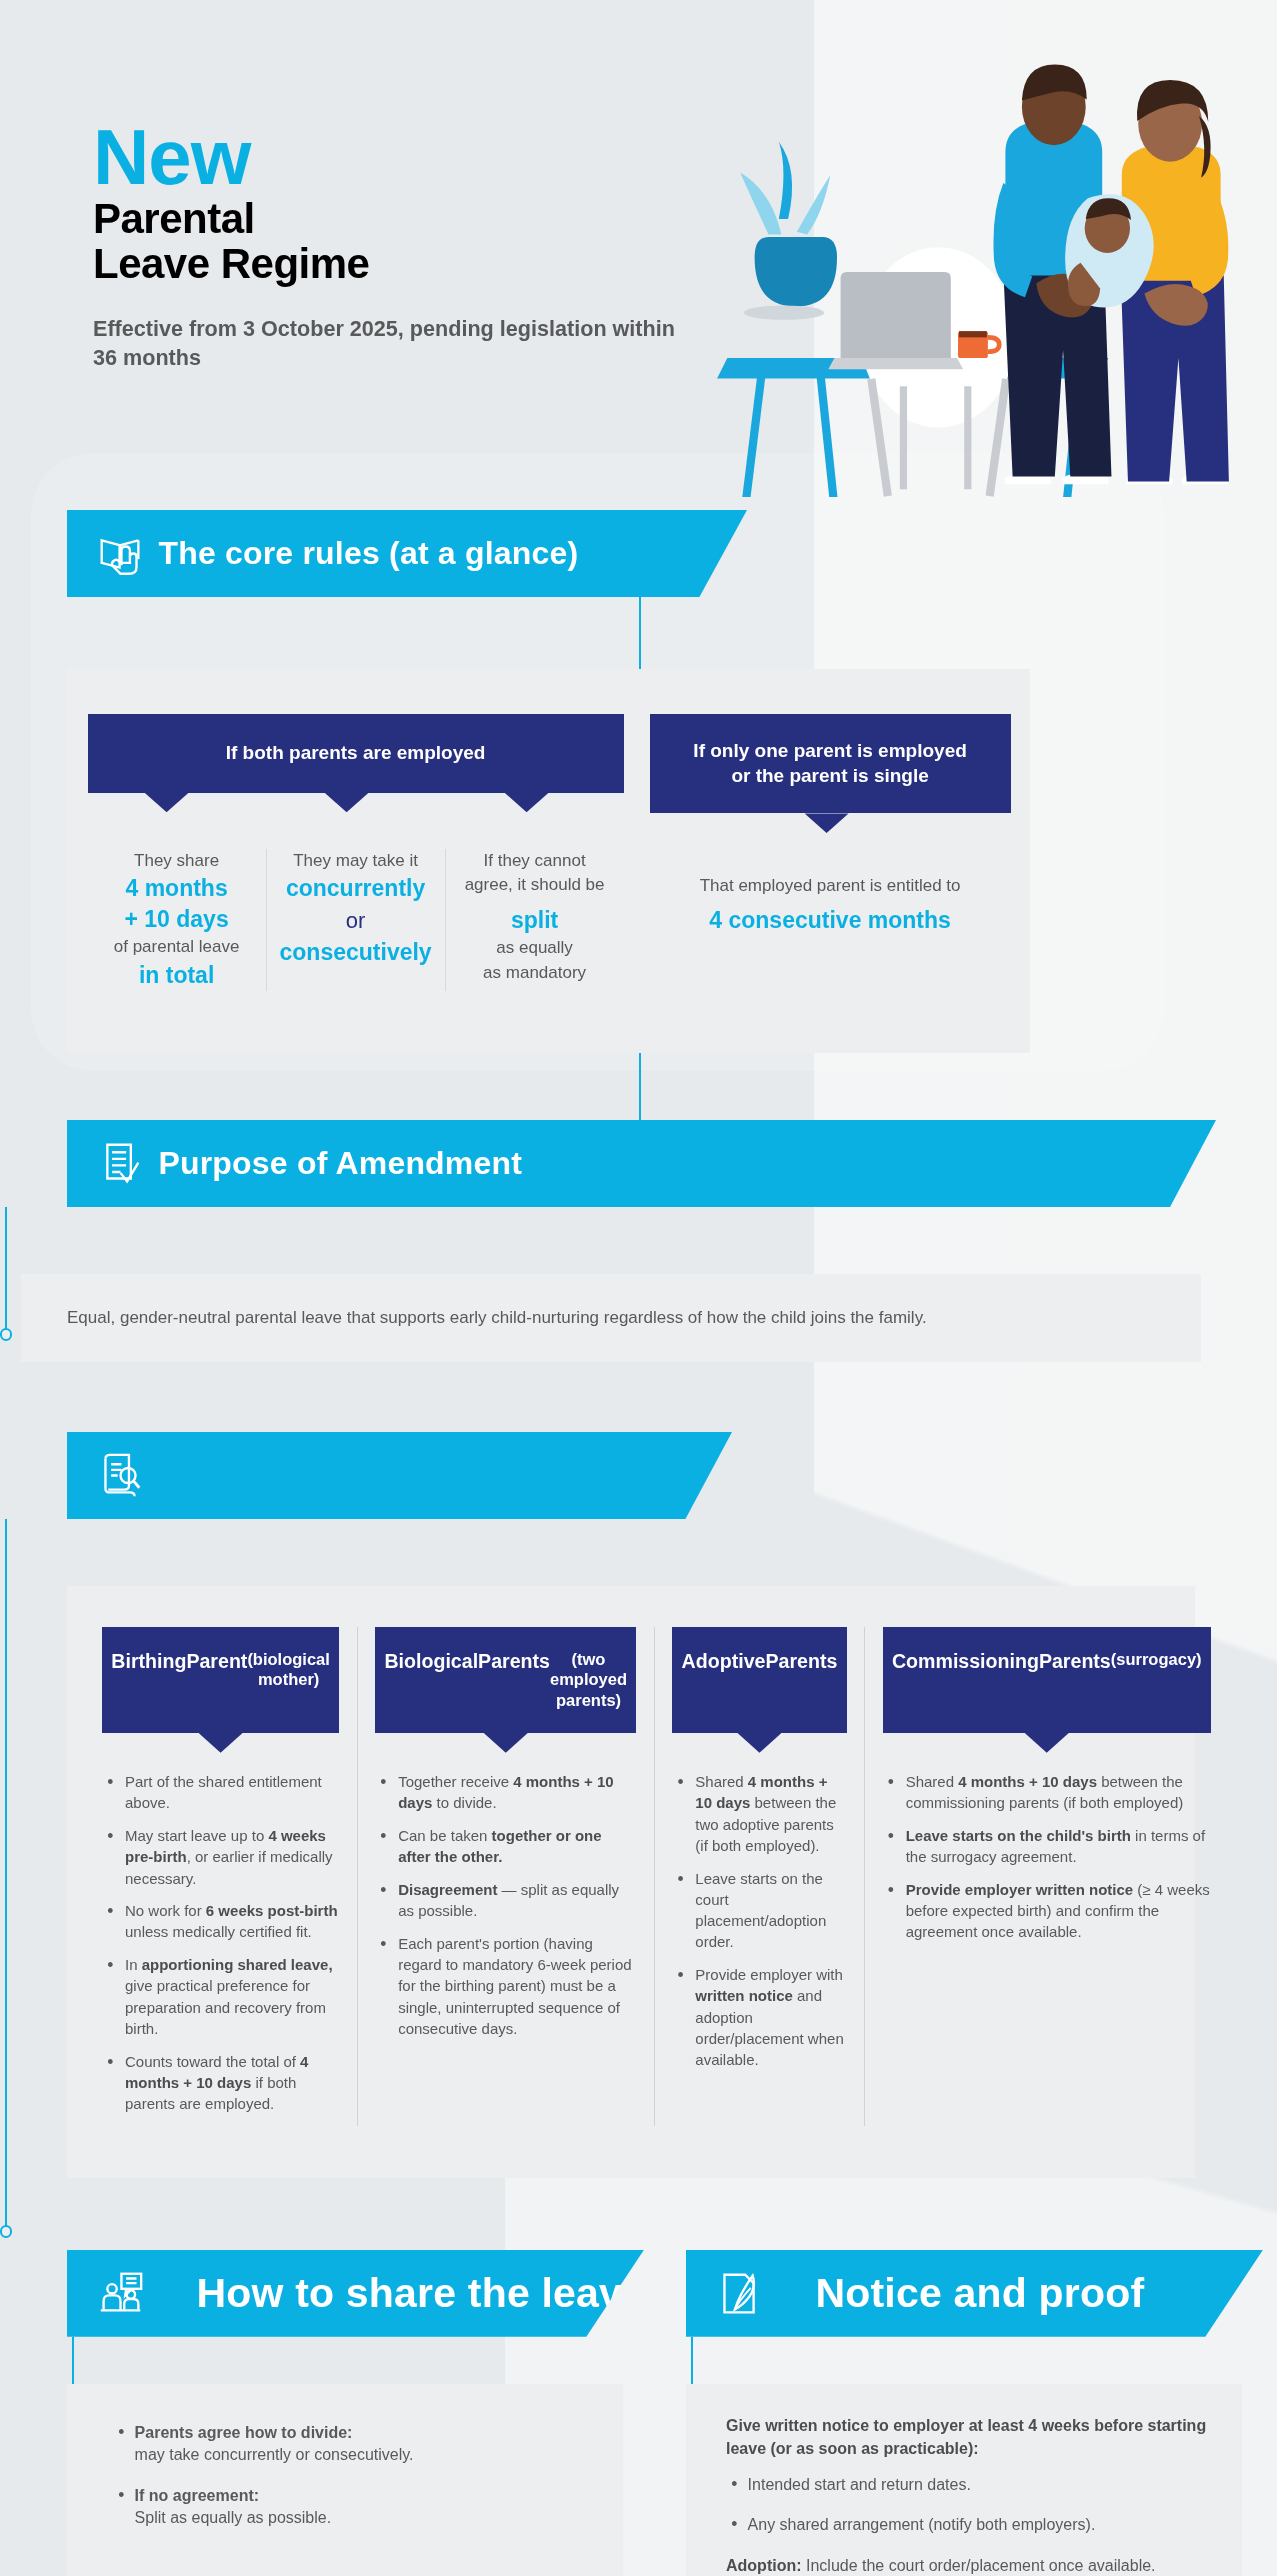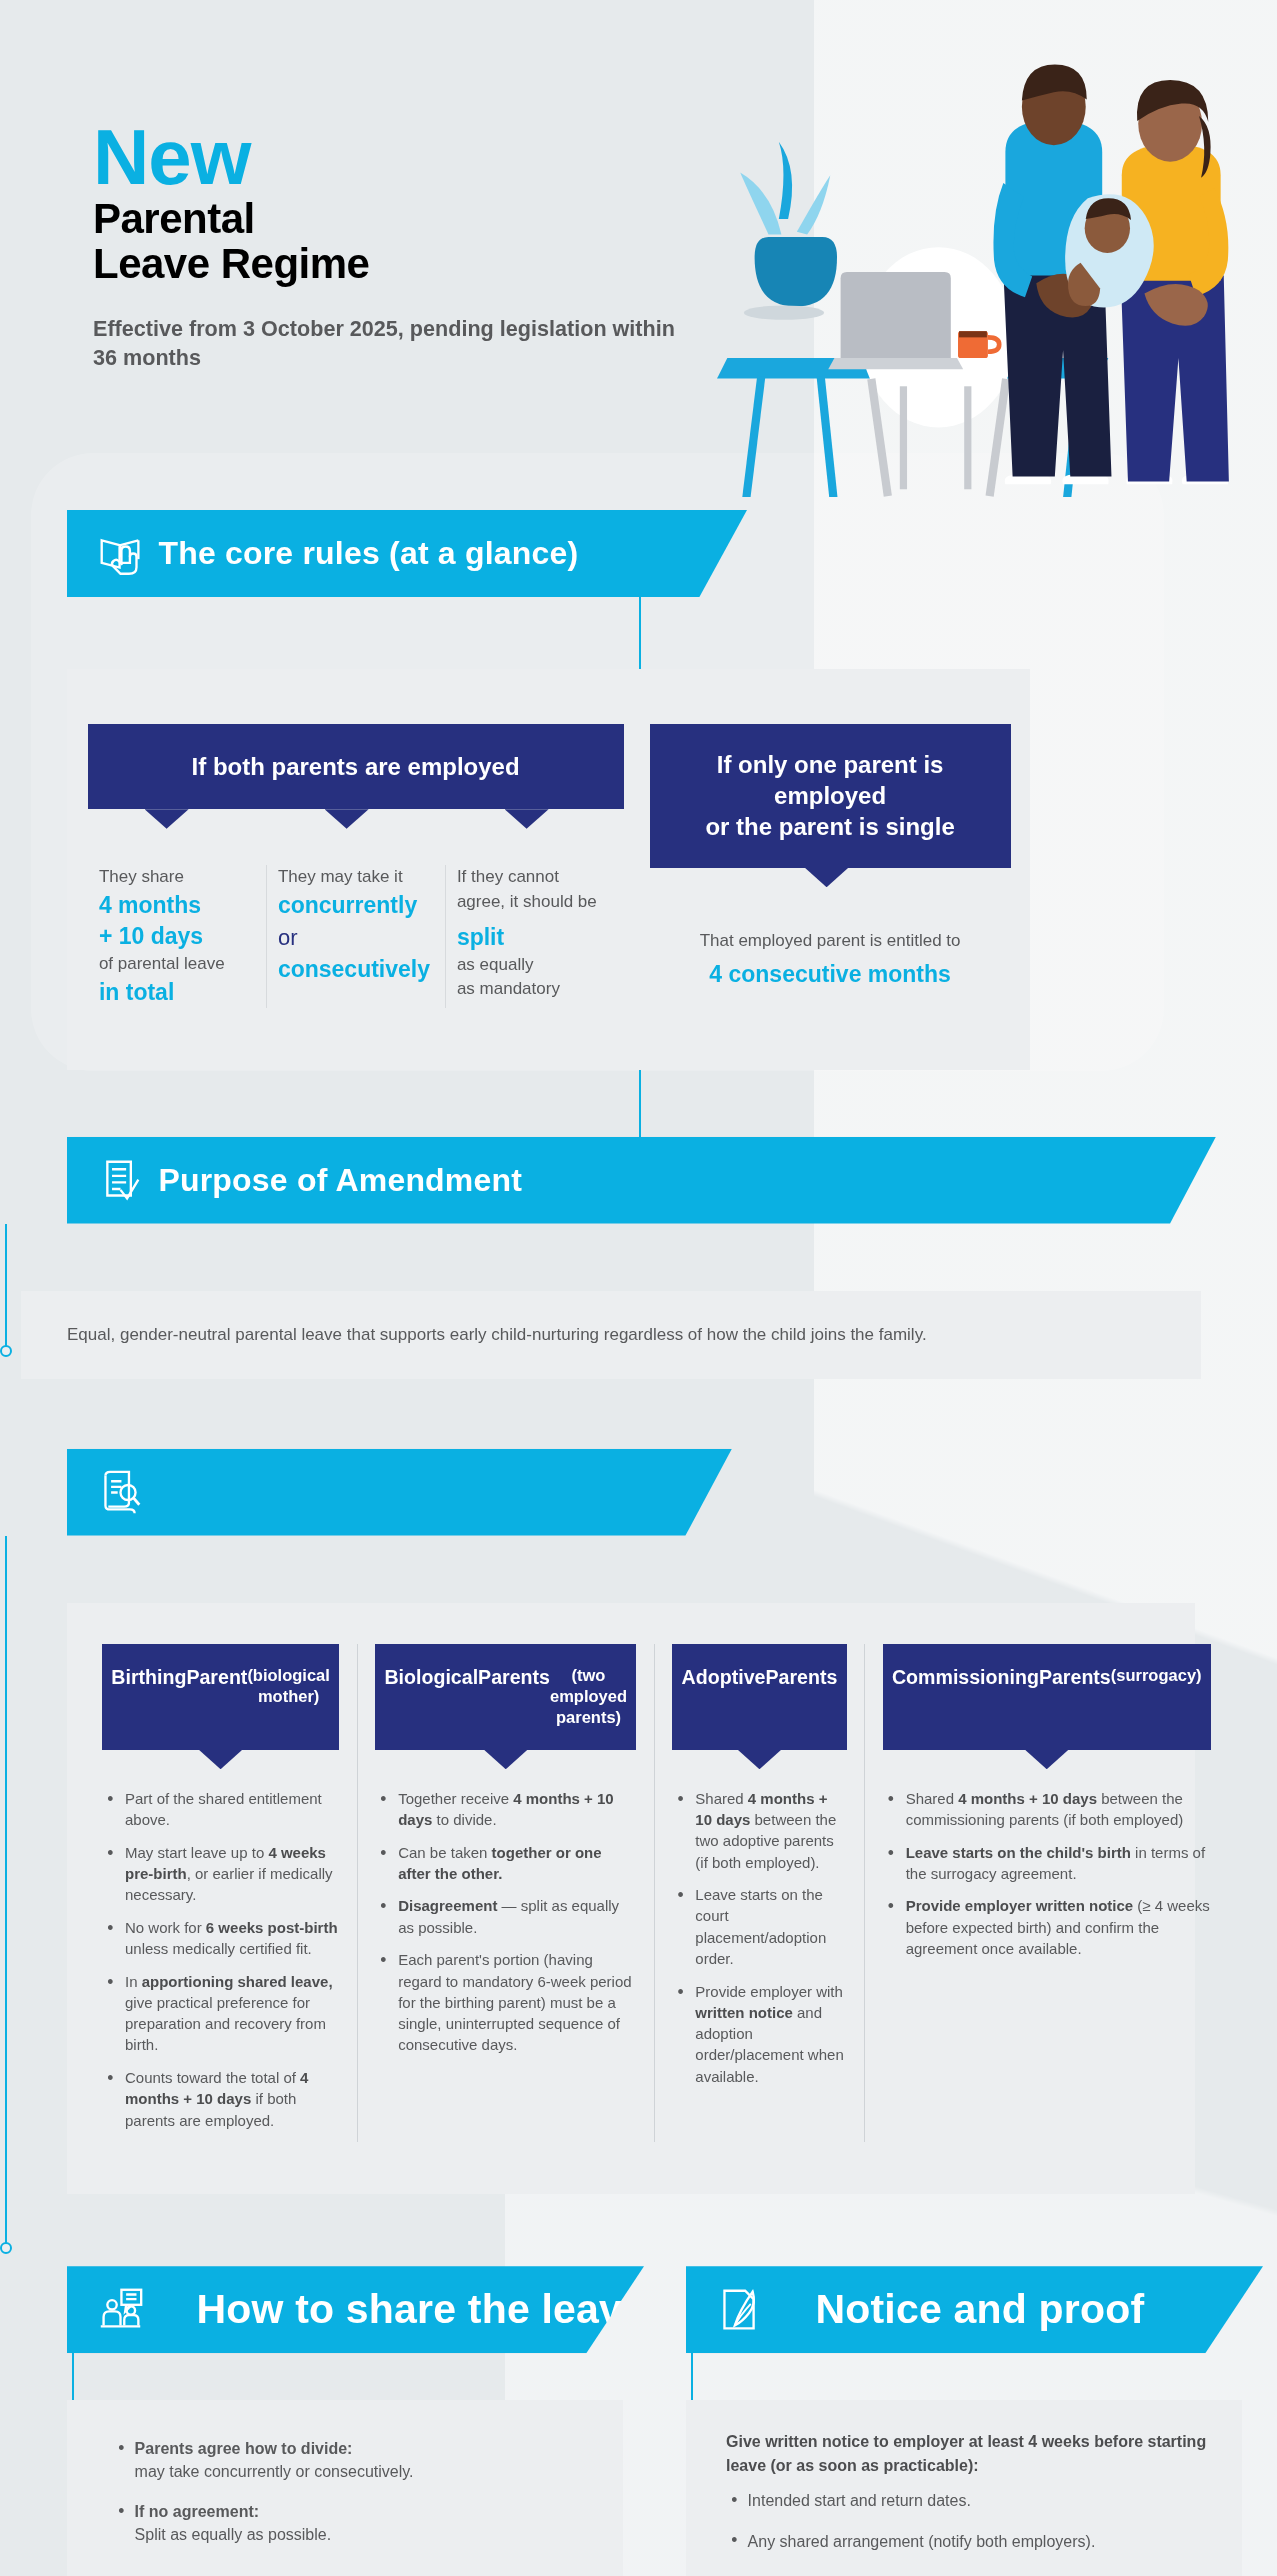--- a/index.html
+++ b/index.html
@@ -45,27 +45,27 @@
   .conn-dot{position:absolute;left:1px;width:12.4px;height:12.4px;border-radius:50%;
     border:2.1px solid #0ab0e2;background:#eceff1;}
 
   .panel{background:#eceef0;position:relative;}
 
   
   .cr-panel{margin-left:67px;width:963px;padding:45px 0 62px 0;position:relative;}
   .cr-row{display:flex;gap:26px;padding-left:20.6px;}
   .cr-left{width:536px;}
   .cr-right{width:361px;}
-  .cr-head{background:#27307f;color:#fff;text-align:center;font-size:24px;font-weight:bold;
-    padding:27px 15.5px;line-height:1.3;position:relative;margin-top:10px;}
+  .cr-head{background:#27307f;color:#fff;text-align:center;font-size:19px;font-weight:bold;
+    padding:27px 15.5px;line-height:1.3;position:relative;}
   .cr-head.two{padding:25px 15.5px;}
   .notch{position:absolute;bottom:-19.6px;width:44px;height:19.6px;background:#27307f;
     clip-path:polygon(0 0,100% 0,50% 100%);}
   .cr-cols{display:flex;margin-top:56px;}
-  .cr-col{flex:1;padding:0 11.3px;border-right:1px solid #d7dadd;}
+  .cr-col{flex:1;text-align:center;padding:0 11.3px;border-right:1px solid #d7dadd;}
   .cr-col:last-child{border-right:none;}
   .cr-small{font-size:17px;color:#58595b;line-height:1.45;}
   .cr-big{font-size:23px;font-weight:bold;color:#0ab0e2;line-height:1.35;}
   .cr-or{font-size:22px;color:#27307f;line-height:1.5;}
   .cr-single{margin-top:61px;text-align:center;}
 
   
   .pu-panel{margin-left:20.6px;width:1180px;padding:34px 0 34px 46px;}
   .pu-text{font-size:17px;color:#58595b;}
 

